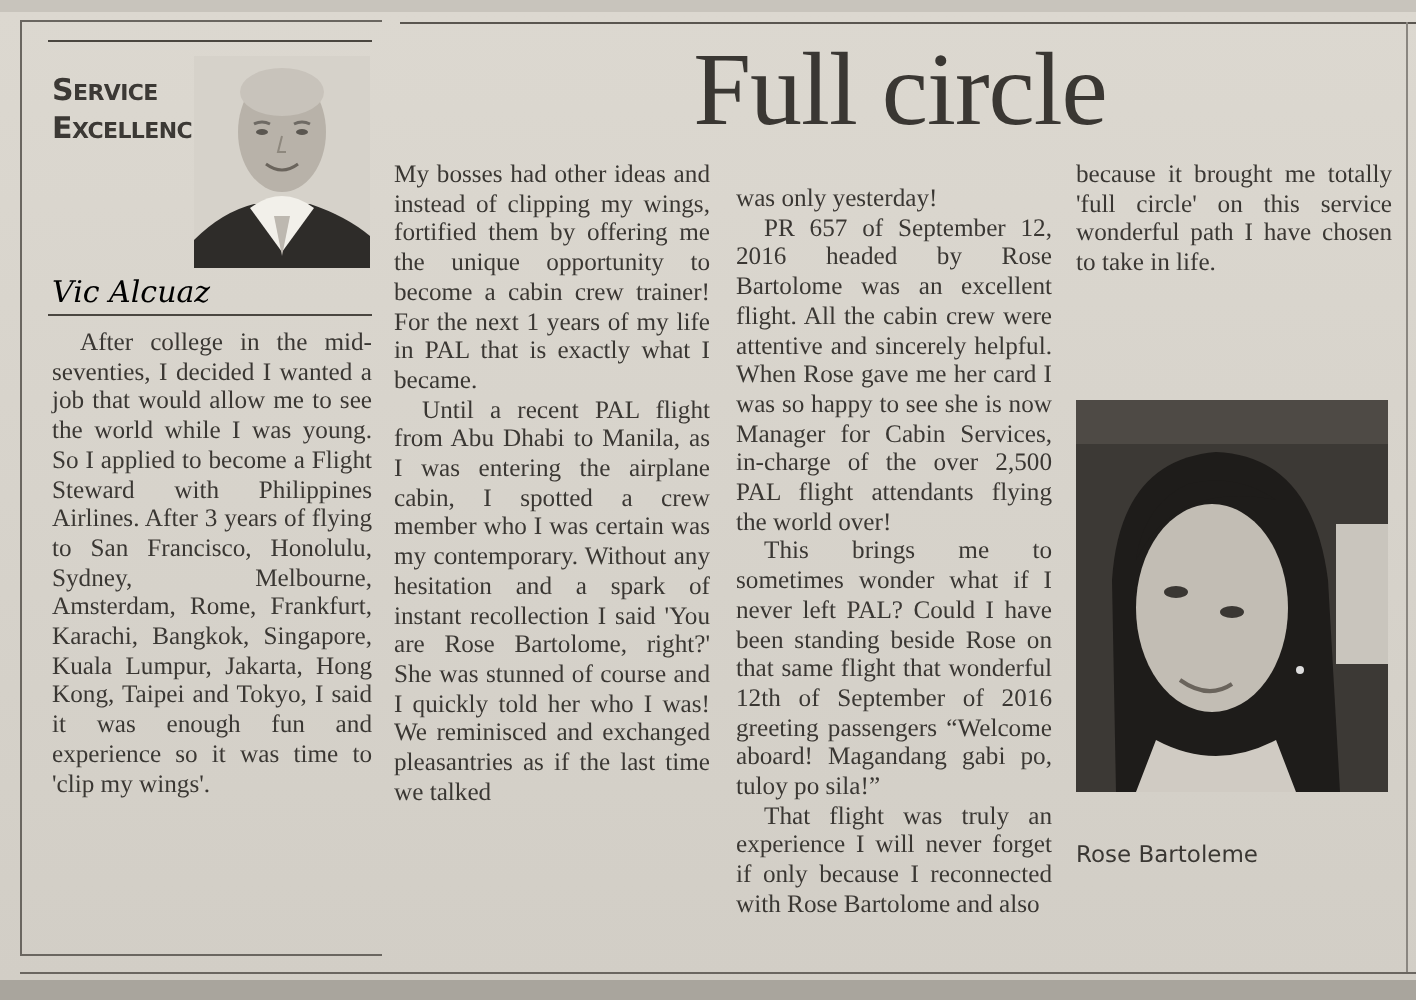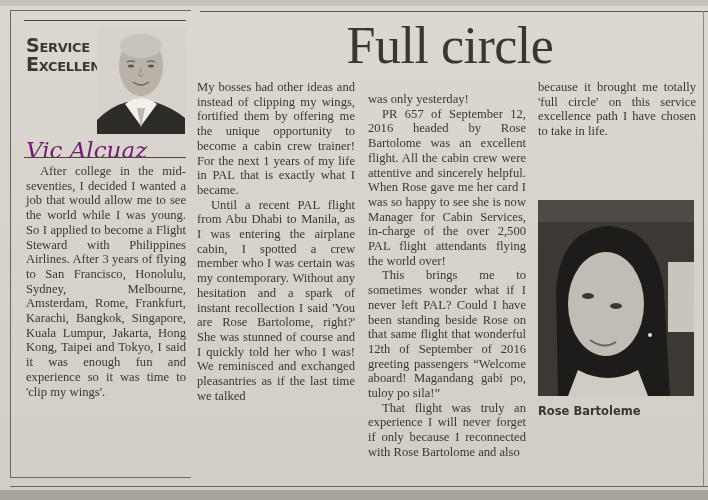--- a/index.html
+++ b/index.html
@@ -19,27 +19,27 @@
   .top-rule { position:absolute; left:200px; top:11px; width:508px; height:1px; background:#5a5650; }
 
   .sidebar-box {
     position:absolute; left:10px; top:10px; width:180px; height:466px;
     border-left:1px solid #6a6660; border-top:1px solid #6a6660; border-bottom:1px solid #6a6660;
   }
   .side-rule-top { position:absolute; left:24px; top:20px; width:162px; height:1px; background:#4a4640; }
   .section-title {
     position:absolute; left:26px; top:36px; width:100px;
     font-family:"DejaVu Sans", sans-serif; font-weight:bold; color:#3c3935;
-    font-size:19px; line-height:19px; letter-spacing:-0.3px; font-variant: small-caps;
+    font-size:15px; line-height:19px; letter-spacing:-0.3px; font-variant: small-caps;
   }
   .author-photo {
     position:absolute; left:97px; top:28px; width:88px; height:106px; overflow:hidden;
   }
   .author-name {
-    position:absolute; left:26px; top:137px; font-style:italic; font-size:23px; color:#701a75;
+    position:absolute; left:26px; top:137px; font-style:italic; font-size:15px; color:#000000;
     font-family:"DejaVu Serif", serif;
   }
   .side-rule-bot { position:absolute; left:24px; top:157px; width:162px; height:1px; background:#4a4640; }
 
   .headline {
     position:absolute; left:300px; top:16px; width:300px; text-align:center;
     font-family:"Liberation Serif", serif; font-size:52px; color:#3a3733; letter-spacing:-0.5px;
   }
 
   .col {
@@ -51,22 +51,22 @@
   .col1 { left:26px; top:164px; width:160px; }
   .col2 { left:197px; top:80px; width:158px; }
   .col3 { left:368px; top:92px; width:158px; }
   .col4 { left:538px; top:80px; width:158px; }
   .italic { font-style:italic; }
 
   .rose-photo {
     position:absolute; left:538px; top:200px; width:156px; height:196px; overflow:hidden;
   }
   .caption {
-    position:absolute; left:538px; top:404px; font-family:"DejaVu Sans", sans-serif;
-    font-weight:bold; font-size:11.5px; color:#3a3733;
+    position:absolute; left:538px; top:420px; font-family:"DejaVu Sans", sans-serif;
+    font-weight:normal; font-size:11.5px; color:#3a3733;
   }
   .right-rule { position:absolute; left:703px; top:11px; width:1px; height:476px; background:#8a8680; }
   .bottom-rule { position:absolute; left:10px; top:486px; width:698px; height:1px; background:#6a6660; }
 </style>
 </head>
 <body>
 
 <div class="topstrip"></div>
 <div class="page"></div>
 <div class="bottomstrip"></div>
@@ -113,21 +113,21 @@
 </div>
 
 <div class="col col3">
   <p>was only yesterday!</p>
   <p class="indent">PR 657 of September 12, 2016 headed by Rose Bartolome was an excellent flight. All the cabin crew were attentive and sincerely helpful. When Rose gave me her card I was so happy to see she is now Manager for Cabin Services, in-charge of the over 2,500 PAL flight attendants flying the world over!</p>
   <p class="indent">This brings me to sometimes wonder what if I never left PAL? Could I have been standing beside Rose on that same flight that wonderful 12th of September of 2016 greeting passengers “Welcome aboard! Magandang gabi po, tuloy po sila!”</p>
   <p class="indent">That flight was truly an experience I will never forget if only because I reconnected with Rose Bartolome and also</p>
 </div>
 
 <div class="col col4">
-  <p>because it brought me totally 'full circle' on this service excellence path I have chosen to take in life.</p>
+  <p>because it brought me totally 'full circle' on this service wonderful path I have chosen to take in life.</p>
 </div>
 
 <div class="rose-photo">
   <svg width="156" height="196" viewBox="0 0 156 196">
     <rect width="156" height="196" fill="#3c3935"></rect>
     <rect x="0" y="0" width="156" height="22" fill="#4e4a45"></rect>
     <rect x="130" y="62" width="26" height="70" fill="#c9c5bd"></rect>
     <path d="M20 196 L18 90 Q22 30 70 26 Q118 28 126 90 L132 196 Z" fill="#1e1c1a"></path>
     <ellipse cx="68" cy="104" rx="38" ry="52" fill="#c2bdb4"></ellipse>
     <path d="M30 80 Q50 40 100 50 Q80 36 56 42 Q34 52 30 80 Z" fill="#1e1c1a"></path>

